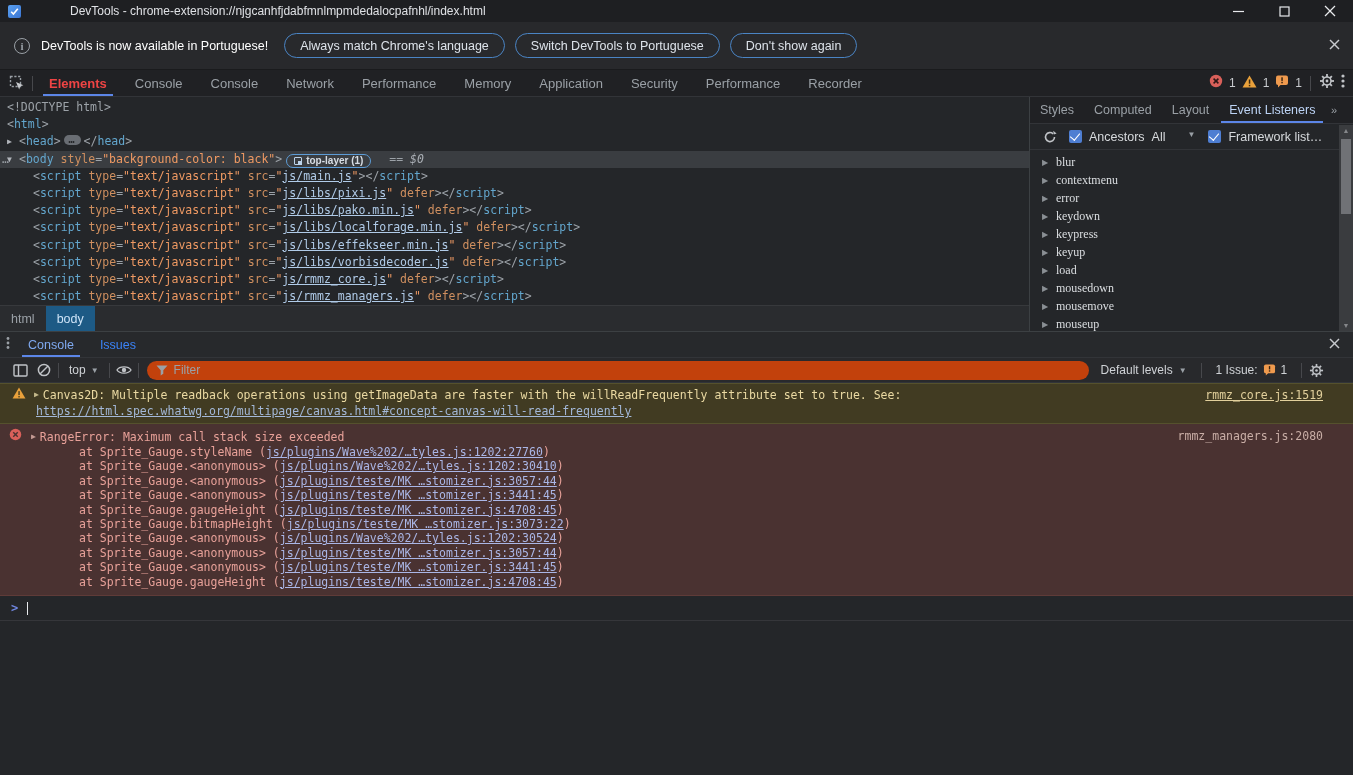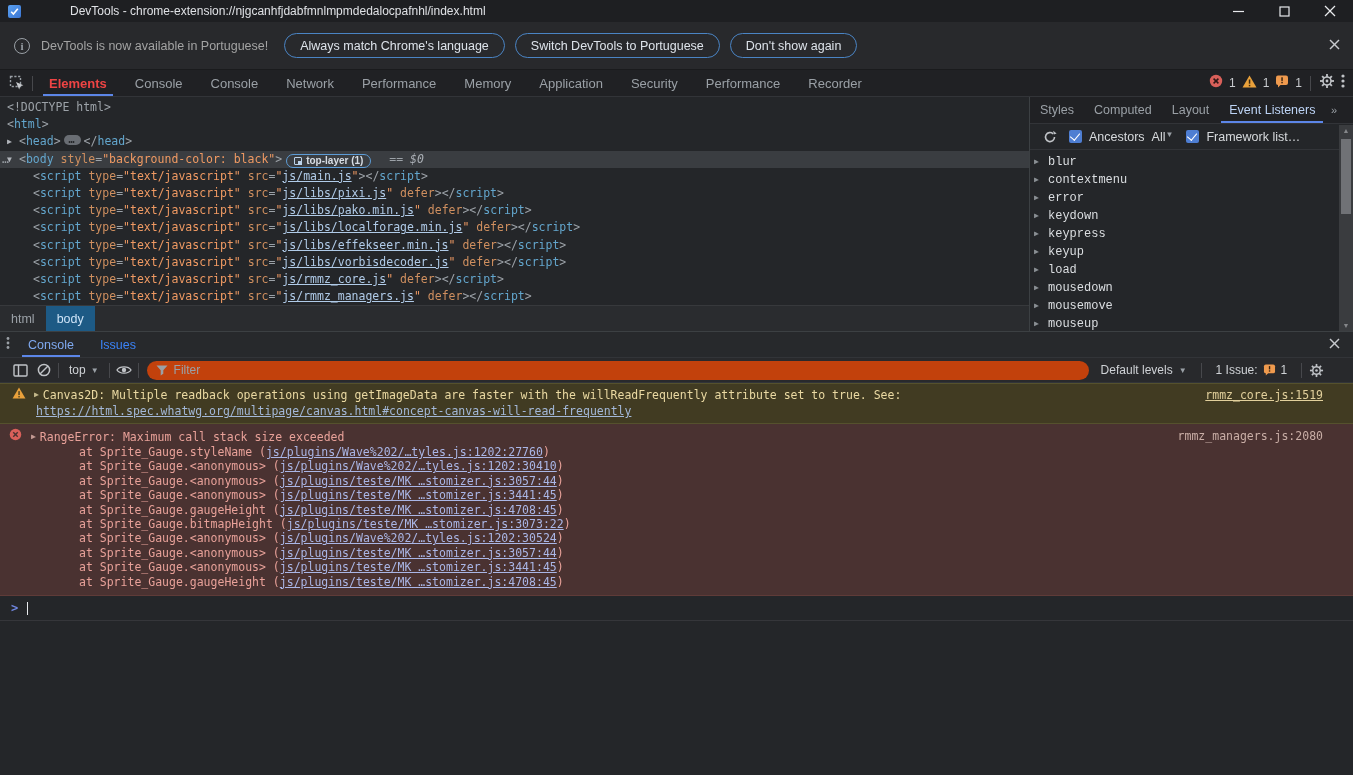--- a/index.html
+++ b/index.html
@@ -11,21 +11,21 @@
   .titlebar { position:absolute; top:0; left:0; right:0; height:22px; background:#1e1f22; display:flex; align-items:center; }
   .titlebar .app-ico { width:13px; height:13px; margin:0 9px 0 8px; border-radius:2px; background:linear-gradient(135deg,#5aa0f0,#3b76d4); position:relative; }
   .titlebar .app-ico svg { position:absolute; inset:0; }
   .titlebar .title { font-size:12px; color:#dfe1e5;margin-left:40px; }
   .win-controls { margin-left:auto; display:flex; height:100%; }
   .win-btn { width:46px; height:100%; display:flex; align-items:center; justify-content:center; color:#e8eaed; }
 
   
   .infobar { position:absolute; top:22px; left:0; right:0; height:48px; background:#28292c; display:flex; align-items:center; border-bottom:1px solid #1a1b1d; }
   .info-ico { width:16px; height:16px; border:1.5px solid #9aa0a6; border-radius:50%; margin:0 11px 0 14px; color:#9aa0a6; font-size:11px; font-weight:bold; display:flex; align-items:center; justify-content:center; font-family:"Liberation Serif",serif; flex:none; }
-  .infobar .msg { font-size:12.5px; color:#a3a3a3; margin-right:16px; }
+  .infobar .msg { font-size:12.5px; color:#ffffff; margin-right:16px; }
   .infobar-btn { height:25px; padding:0 15px; margin-right:10px; border-radius:13px; border:1px solid #4a84c4; background:transparent; color:#dde3ea; font-size:12.5px; font-family:"Liberation Sans",sans-serif; cursor:pointer; }
   .infobar .close-x { margin-left:auto; margin-right:12px; }
 
   
   .tabbar { position:absolute; top:70px; left:0; right:0; height:27px; background:#202124; display:flex; align-items:center; border-bottom:1px solid #323438; }
   .inspect-btn { width:26px; height:100%; display:flex; align-items:center; justify-content:center; margin-left:4px; }
   .vdiv { width:1px; height:15px; background:#47484c; margin:0 2px; flex:none; }
   .tabs { display:flex; height:100%; }
   .tabbar .tab { height:100%; display:flex; align-items:center; padding:0 10px; margin:0 4px; font-size:13px; color:#9aa0a6; position:relative; cursor:pointer; }
   .tabbar .tab.active { color:#ef4444;font-weight:bold; }
@@ -67,21 +67,21 @@
   .side-tabs { height:27px; display:flex; align-items:center; border-bottom:1px solid #323438; background:#202124; }
   .side-tabs .tab { height:100%; display:flex; align-items:center; padding:0 10px; font-size:12.5px; color:#9aa0a6; position:relative; cursor:pointer; }
   .side-tabs .tab.active { color:#bcd3f5; }
   .side-tabs .tab.active::after { content:""; position:absolute; left:2px; right:2px; bottom:0; height:2.5px; background:#5c86e8; }
   .more-tabs { margin-left:auto; padding-right:18px; color:#9aa0a6; font-size:11px; letter-spacing:-2px; cursor:pointer; }
   .side-toolbar { height:26px; display:flex; align-items:center; gap:7px; padding:0 8px; border-bottom:1px solid #323438; font-size:12.5px; color:#d7dadd; }
   .checkbox { width:13px; height:13px; background:#4e7ed2; border-radius:2px; position:relative; flex:none; cursor:pointer; }
   .checkbox::after { content:""; position:absolute; left:3px; top:1px; width:5px; height:8px; border:solid #fff; border-width:0 1.7px 1.7px 0; transform:rotate(40deg); }
   .caret { color:#9aa0a6; font-size:8px; }
   .listeners { height:181px; overflow:hidden; padding-top:3px; }
-  .listener { height:18px; line-height:18px; font-family:Liberation Mono, monospace; font-size:12px; color:#dcdfe2; padding-left:4px; cursor:pointer; }
+  .listener { height:18px; line-height:18px; font-family:Liberation Serif, serif; font-size:12px; color:#dcdfe2; padding-left:12px; cursor:pointer; }
   .listener .tri { color:#8a8f94; font-size:8px; margin-right:5px; display:inline-block; width:9px; vertical-align:1px; }
   .sscroll { position:absolute; top:28px; bottom:0; right:0; width:14px; background:#3a3c3f; }
   .sscroll .thumb { position:absolute; top:14px; left:2px; right:2px; height:75px; background:#707276; }
 
   
   .console { position:absolute; top:331px; left:0; right:0; bottom:0; display:flex; flex-direction:column; background:#242629; border-top:1px solid #3c4043; }
   .con-tabs { height:26px; background:#27292c; display:flex; align-items:center; border-bottom:1px solid #323438; }
   .con-tabs .kebab { margin:0 8px 0 6px; }
   .con-tabs .tab { height:100%; display:flex; align-items:center; padding:0 10px; margin-right:6px; font-size:12.5px; color:#3b82f6; position:relative; cursor:pointer; }
   .con-tabs .tab.active { color:#7fa9f0; }
@@ -267,21 +267,21 @@
       </div>
       <div class="side-toolbar">
         <span class="tbtn">
           <svg width="14" height="14" viewBox="0 0 14 14">
               <path d="M11.5 7a4.5 4.5 0 1 1-1.4-3.2" fill="none" stroke="#c0c3c7" stroke-width="1.6"></path>
               <polygon points="10.2,0.8 10.8,4.6 13.6,3.4" fill="#c0c3c7"></polygon>
             </svg>
         </span>
         <span class="checkbox"></span>
         <span>Ancestors</span>
-        <span style="display:flex;align-items:flex-start;cursor:pointer">
+        <span style="display:flex;align-items:flex-start;gap:22px;cursor:pointer">
           <span>All</span>
           <span class="caret">▼</span>
         </span>
         <span class="checkbox" style="margin-left:6px"></span>
         <span style="white-space:nowrap;overflow:hidden">Framework list…</span>
       </div>
       <div class="listeners" id="listeners">
           <div class="listener"><span class="tri">▶</span><span>blur</span></div>
           <div class="listener"><span class="tri">▶</span><span>contextmenu</span></div>
           <div class="listener"><span class="tri">▶</span><span>error</span></div>

